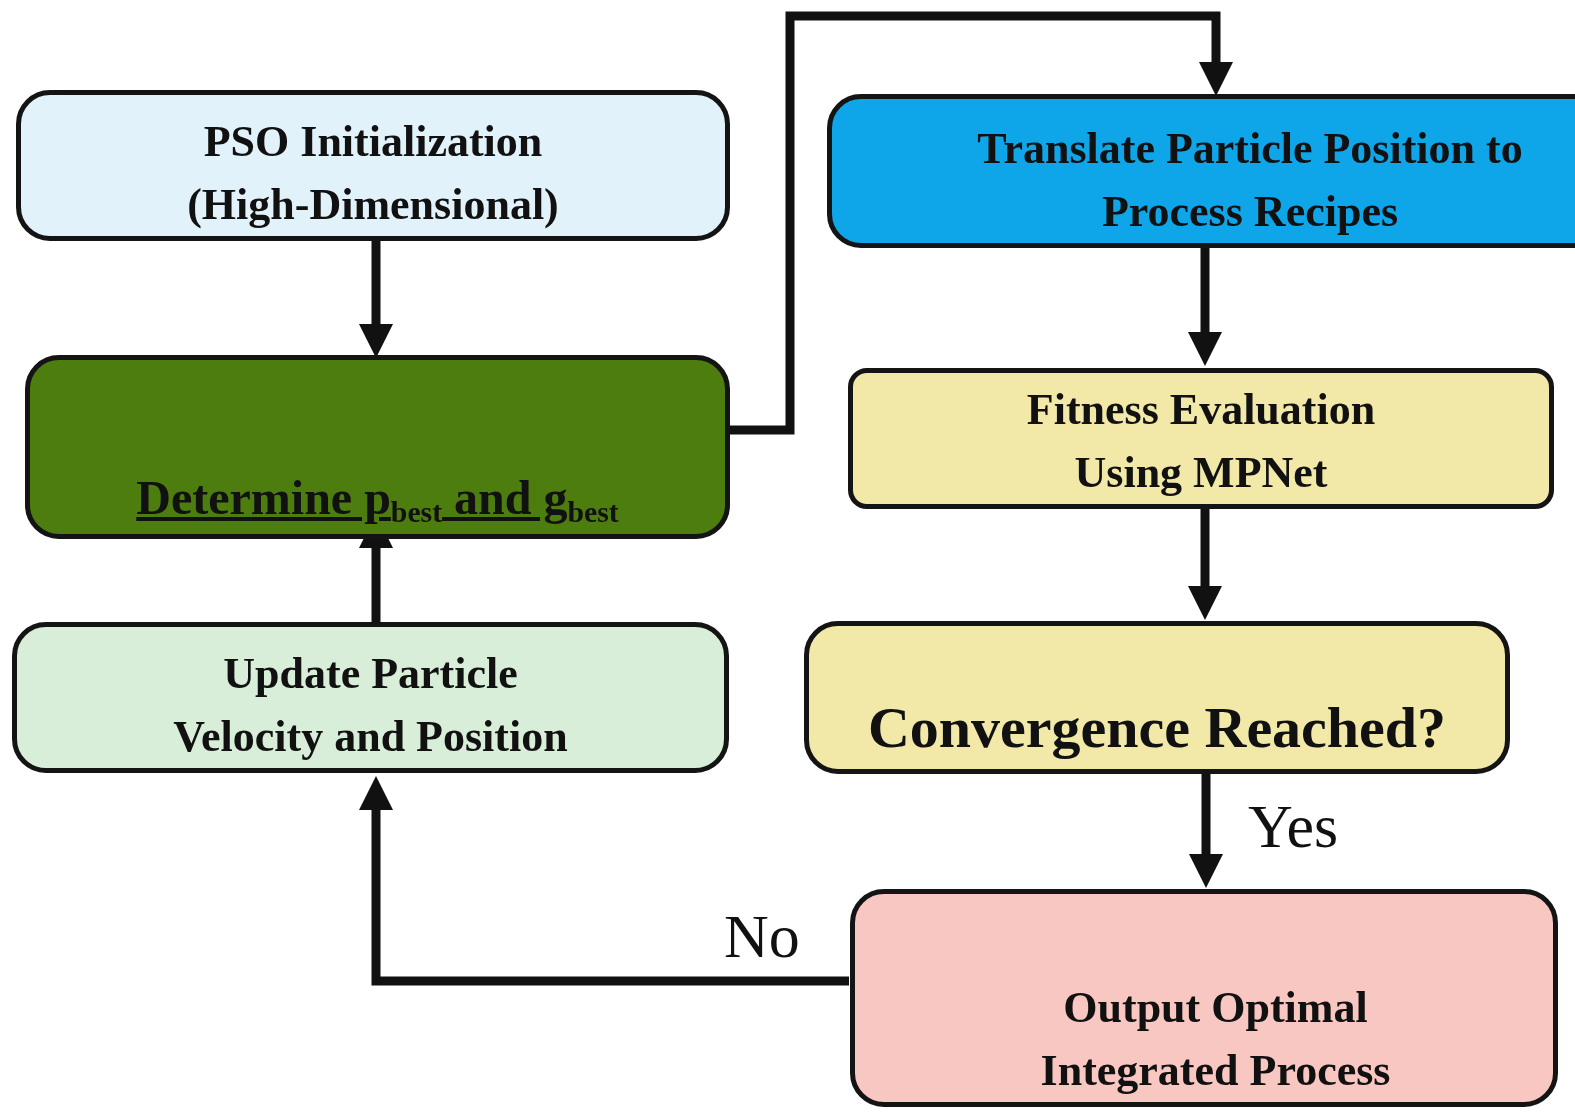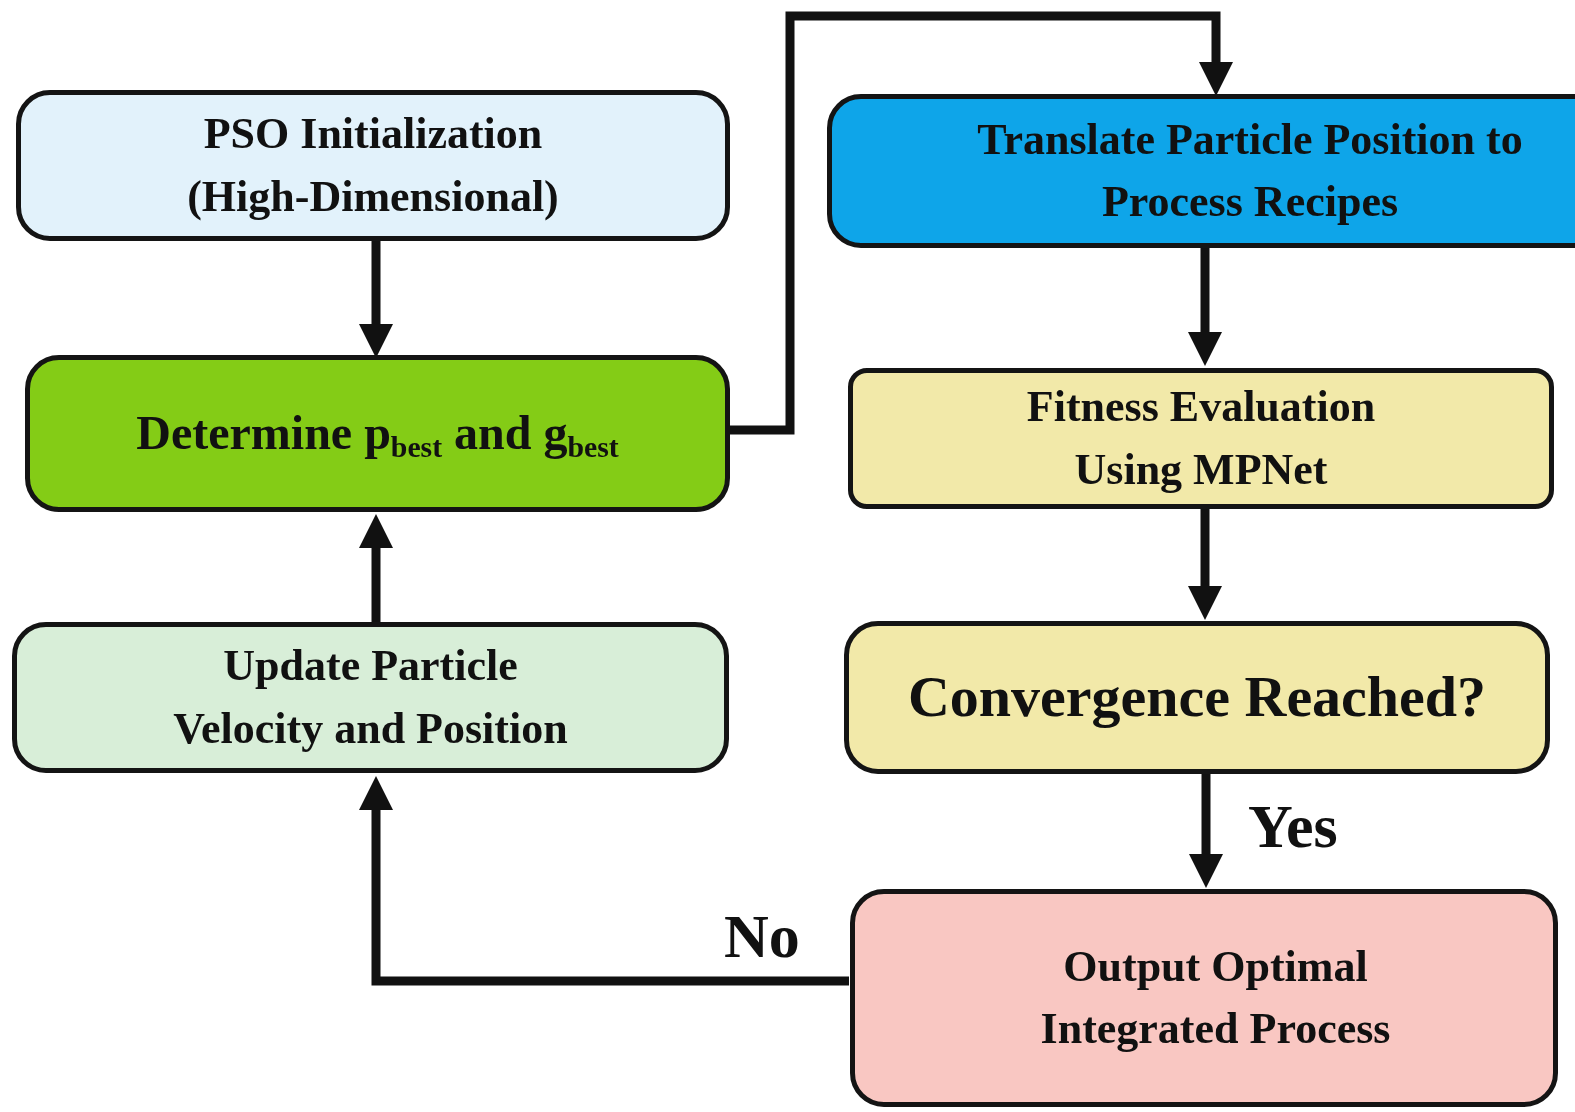--- a/index.html
+++ b/index.html
@@ -17,39 +17,39 @@
     width: 1575px; height: 1112px;
   }
   .node {
     position: absolute;
     box-sizing: border-box;
     border: 5px solid #141414;
     border-radius: 34px;
     display: flex;
     flex-direction: column;
     align-items: center;
-    justify-content: center;
+    justify-content: flex-end;
     text-align: center;
     color: #111111;
     font-weight: bold;
     line-height: 1.42;
   }
   .node .ln { white-space: nowrap; }
   .fs-regular { font-size: 44px; }
   .fs-large   { font-size: 48px; }
   .fs-xl      { font-size: 58px; }
   .sub {
     font-size: 0.62em;
     vertical-align: -0.28em;
     font-weight: bold;
   }
   .edge-label {
     position: absolute;
     font-size: 62px;
-    font-weight: bold;
+    font-weight: normal;
     color: #111111;
     line-height: 1;
     white-space: nowrap;
   }
 </style>
 </head>
 <body>
 
 <div class="canvas">
 
@@ -89,40 +89,40 @@
       <polyline points="849,981 376,981 376,810" fill="none" stroke="#111111" stroke-width="9" stroke-linejoin="miter"></polyline>
       <polygon points="359,810 393,810 376,776" fill="#111111"></polygon>
     </g>
   </svg>
 
   <div class="node fs-regular" style="left: 16px; top: 90px; width: 714px; height: 151px; background: rgb(226, 242, 251);">
     <div class="ln">PSO Initialization</div>
     <div class="ln">(High-Dimensional)</div>
   </div>
 
-  <div class="node fs-large" style="left: 25px; top: 355px; width: 705px; height: 157px; background: #84cc16;">
+  <div class="node fs-large" style="left: 25px; top: 355px; width: 705px; height: 184px; background: #4d7c0f; text-decoration: underline;">
     <div class="ln"><span>Determine p</span><span class="sub">best</span><span> and g</span><span class="sub">best</span></div>
   </div>
 
   <div class="node fs-regular" style="left: 12px; top: 622px; width: 717px; height: 151px; background: rgb(216, 238, 216);">
     <div class="ln">Update Particle</div>
     <div class="ln">Velocity and Position</div>
   </div>
 
   <div class="node fs-regular" style="left: 827px; top: 94px; width: 846px; height: 154px; background: #0ea5e9;">
     <div class="ln">Translate Particle Position to</div>
     <div class="ln">Process Recipes</div>
   </div>
 
   <div class="node fs-regular" style="left: 848px; top: 368px; width: 706px; height: 141px; background: rgb(242, 233, 169); border-radius: 19px;">
     <div class="ln">Fitness Evaluation</div>
     <div class="ln">Using MPNet</div>
   </div>
 
-  <div class="node fs-xl" style="left: 844px; top: 621px; width: 706px; height: 153px; background: rgb(242, 233, 169);">
+  <div class="node fs-xl" style="left: 804px; top: 621px; width: 706px; height: 153px; background: rgb(242, 233, 169);">
     <div class="ln">Convergence Reached?</div>
   </div>
 
   <div class="node fs-regular" style="left: 850px; top: 889px; width: 708px; height: 218px; background: rgb(249, 199, 194); padding-left: 23px;">
     <div class="ln">Output Optimal</div>
     <div class="ln">Integrated Process</div>
   </div>
 
   <div class="edge-label" style="left:1248px; top:795px;">Yes</div>
   <div class="edge-label" style="left:724px; top:905px;">No</div>

